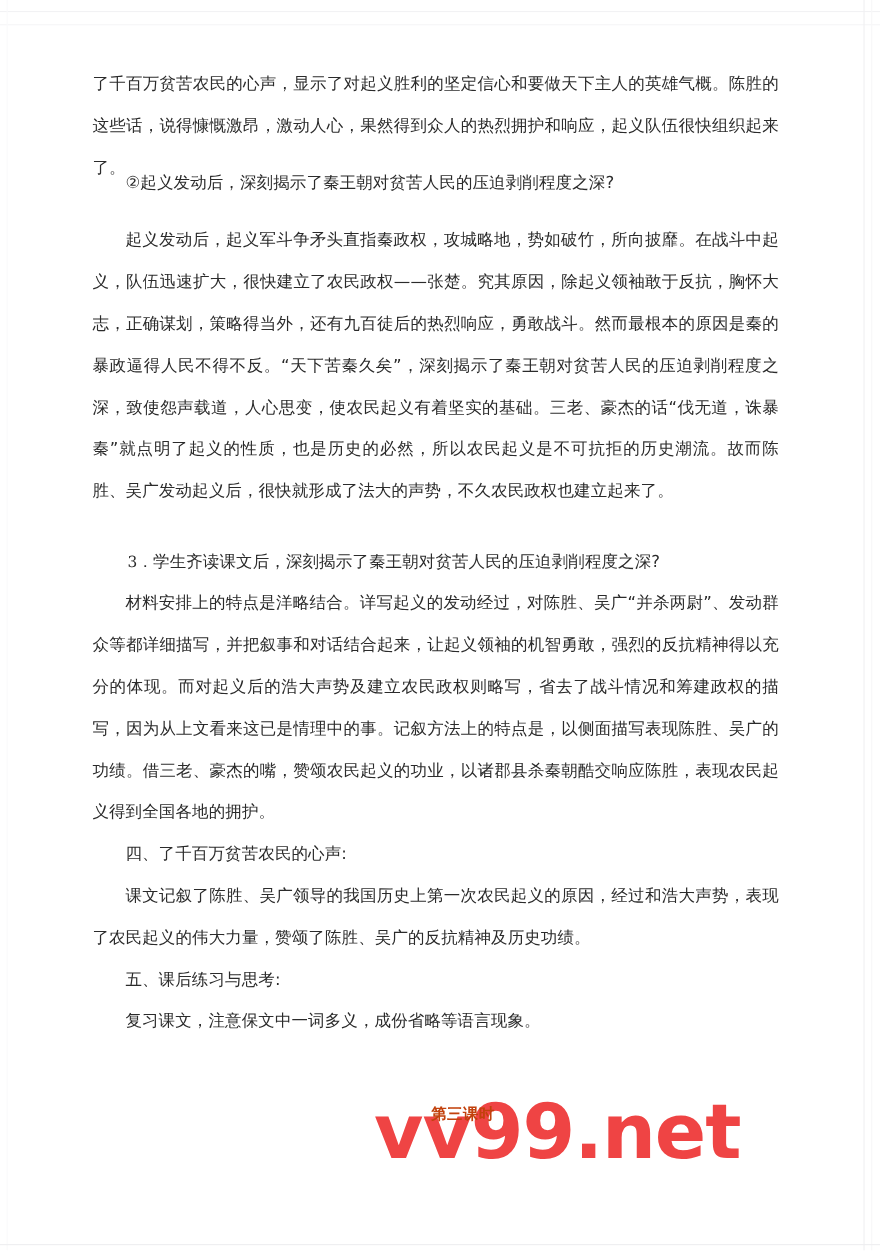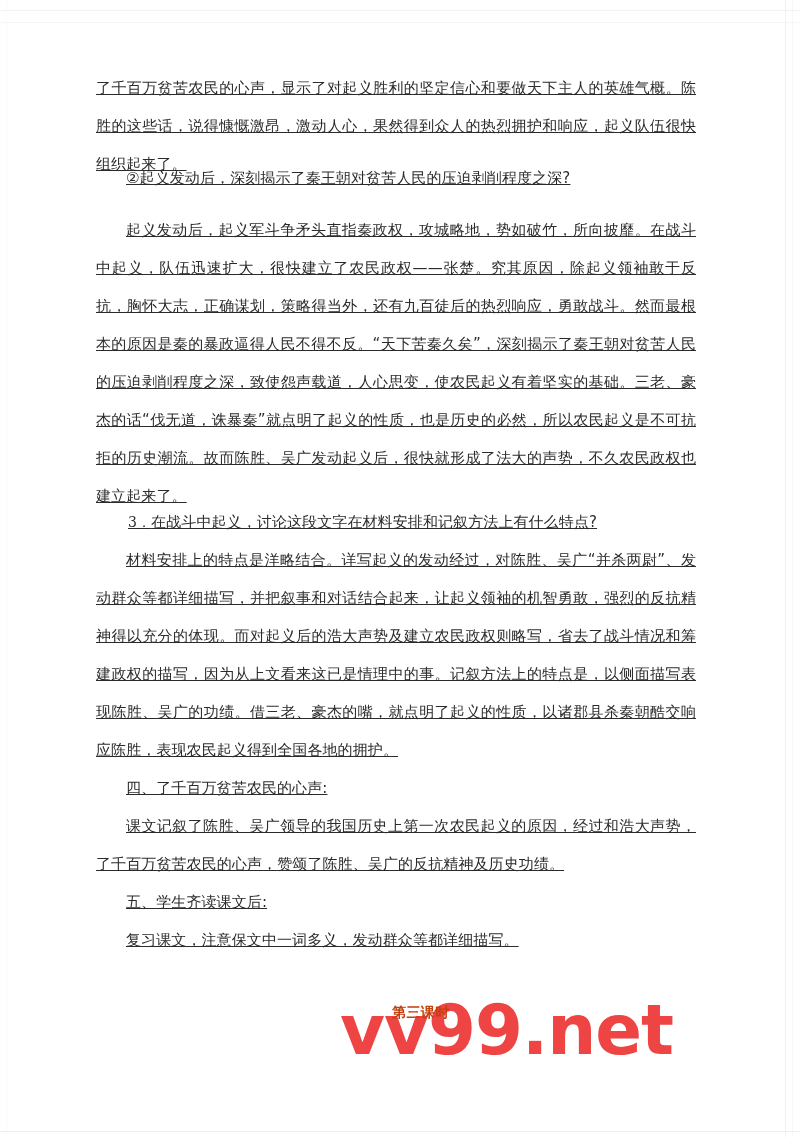--- a/index.html
+++ b/index.html
@@ -102,23 +102,22 @@
     font-size: 15px;
     color: #2b2b2b;
     line-height: 38px;
     letter-spacing: 0.1px;
     text-align: justify;
     text-justify: inter-ideograph;
   }
 
   
   p.para {
-    margin: 12px;
+    margin: 0;
     padding: 0;
-    text-decoration: underline;
   }
 
   .indent2 {
     text-indent: 30px;
   }
   .indent-num {
     text-indent: 32px;
   }
 
   .numeral {
@@ -160,40 +159,40 @@
 
     <div class="body-text" style="top:147px;">
       <p class="para indent2">②起义发动后，深刻揭示了秦王朝对贫苦人民的压迫剥削程度之深?</p>
     </div>
 
     <div class="body-text" style="top:199px;">
       <p class="para indent2">起义发动后，起义军斗争矛头直指秦政权，攻城略地，势如破竹，所向披靡。在战斗中起义，队伍迅速扩大，很快建立了农民政权——张楚。究其原因，除起义领袖敢于反抗，胸怀大志，正确谋划，策略得当外，还有九百徒后的热烈响应，勇敢战斗。然而最根本的原因是秦的暴政逼得人民不得不反。“天下苦秦久矣”，深刻揭示了秦王朝对贫苦人民的压迫剥削程度之深，致使怨声载道，人心思变，使农民起义有着坚实的基础。三老、豪杰的话“伐无道，诛暴秦”就点明了起义的性质，也是历史的必然，所以农民起义是不可抗拒的历史潮流。故而陈胜、吴广发动起义后，很快就形成了法大的声势，不久农民政权也建立起来了。</p>
     </div>
 
     <div class="body-text indent-num" style="top:491px;">
-      <p class="para"><span class="numeral">3．</span><span>在战斗中起义，讨论这段文字在材料安排和记叙方法上有什么特点?</span></p>
+      <p class="para"><span class="numeral">3．</span><span>学生齐读课文后，深刻揭示了秦王朝对贫苦人民的压迫剥削程度之深?</span></p>
     </div>
 
     <div class="body-text" style="top:529px;">
-      <p class="para indent2">材料安排上的特点是洋略结合。详写起义的发动经过，对陈胜、吴广“并杀两尉”、发动群众等都详细描写，并把叙事和对话结合起来，让起义领袖的机智勇敢，强烈的反抗精神得以充分的体现。而对起义后的浩大声势及建立农民政权则略写，省去了战斗情况和筹建政权的描写，因为从上文看来这已是情理中的事。记叙方法上的特点是，以侧面描写表现陈胜、吴广的功绩。借三老、豪杰的嘴，就点明了起义的性质，以诸郡县杀秦朝酷交响应陈胜，表现农民起义得到全国各地的拥护。</p>
+      <p class="para indent2">材料安排上的特点是洋略结合。详写起义的发动经过，对陈胜、吴广“并杀两尉”、发动群众等都详细描写，并把叙事和对话结合起来，让起义领袖的机智勇敢，强烈的反抗精神得以充分的体现。而对起义后的浩大声势及建立农民政权则略写，省去了战斗情况和筹建政权的描写，因为从上文看来这已是情理中的事。记叙方法上的特点是，以侧面描写表现陈胜、吴广的功绩。借三老、豪杰的嘴，赞颂农民起义的功业，以诸郡县杀秦朝酷交响应陈胜，表现农民起义得到全国各地的拥护。</p>
     </div>
 
     <div class="body-text" style="top:757px;">
       <p class="para indent2">四、了千百万贫苦农民的心声:</p>
     </div>
 
     <div class="body-text" style="top:795px;">
-      <p class="para indent2">课文记叙了陈胜、吴广领导的我国历史上第一次农民起义的原因，经过和浩大声势，了千百万贫苦农民的心声，赞颂了陈胜、吴广的反抗精神及历史功绩。</p>
+      <p class="para indent2">课文记叙了陈胜、吴广领导的我国历史上第一次农民起义的原因，经过和浩大声势，表现了农民起义的伟大力量，赞颂了陈胜、吴广的反抗精神及历史功绩。</p>
     </div>
 
     <div class="body-text" style="top:871px;">
-      <p class="para indent2">五、学生齐读课文后:</p>
+      <p class="para indent2">五、课后练习与思考:</p>
     </div>
 
     <div class="body-text" style="top:909px;">
-      <p class="para indent2">复习课文，注意保文中一词多义，发动群众等都详细描写。</p>
+      <p class="para indent2">复习课文，注意保文中一词多义，成份省略等语言现象。</p>
     </div>
 
   </div>
 
   <div class="lesson-label">第三课时</div>
 
 </div>
 
 </body></html>

